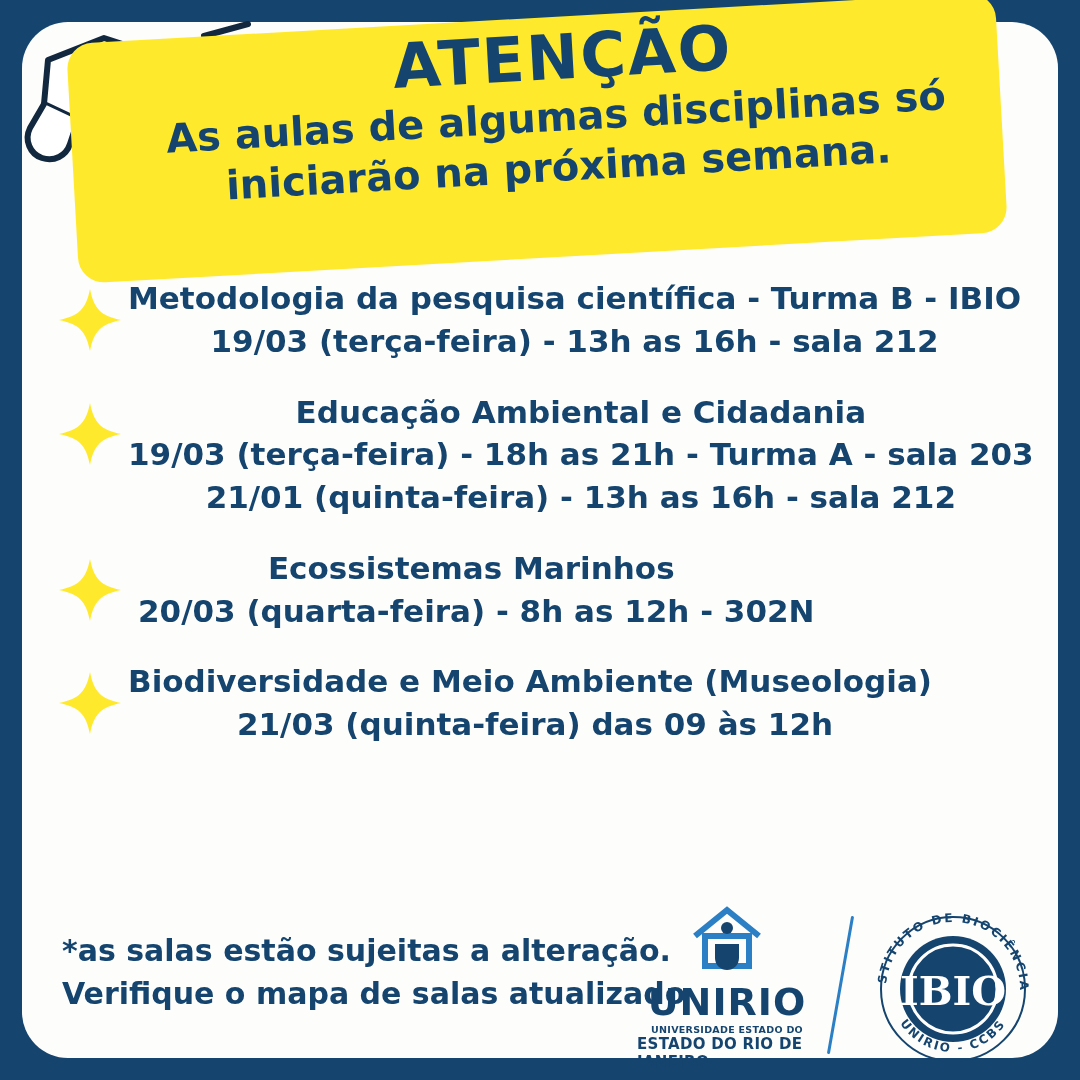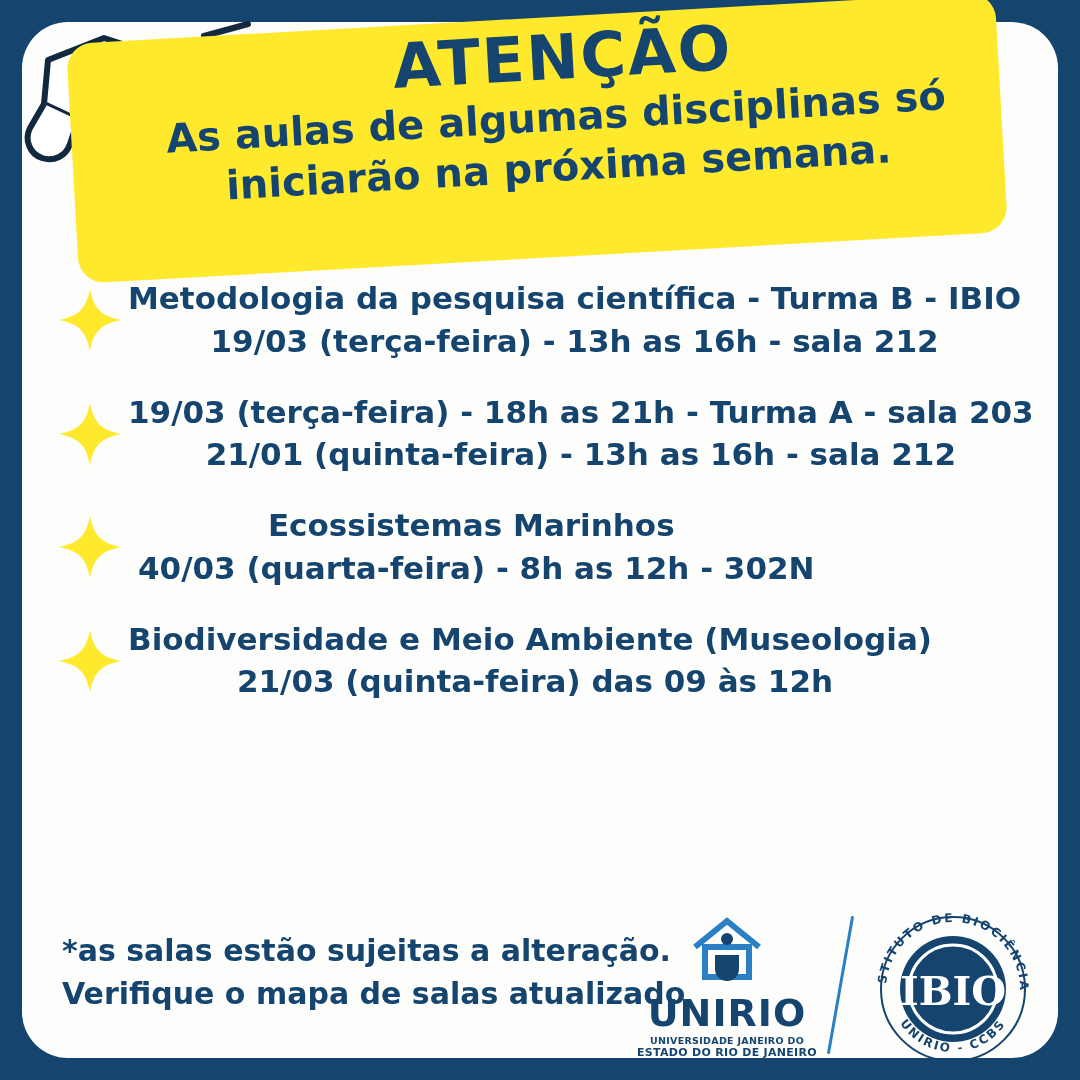--- a/index.html
+++ b/index.html
@@ -122,21 +122,21 @@
   }
   .unirio {
     width: 180px;
     display: flex; flex-direction: column; align-items: center;
   }
   .unirio-word {
     font-size: 38px; font-weight: bold; color: #15456f;
     letter-spacing: 1px; line-height: 1; margin-top: 5px;
   }
   .unirio-sub1 { font-size: 9.5px; font-weight: bold; color: #15456f; letter-spacing: .3px; margin-top: 3px;}
-  .unirio-sub2 { font-size: 11px; font-weight: bold; color: #15456f; letter-spacing: .3px; }
+  .unirio-sub2 { font-size: 15px; font-weight: bold; color: #15456f; letter-spacing: .3px; }
   .divider {
     width: 3px; height: 140px;
     background: #2b7fc4;
     transform: rotate(10deg);
     border-radius: 2px;
     margin: 0 6px;
   }
   .ibio { width: 178px; height: 160px; position: relative; }
 </style>
 </head>
@@ -184,34 +184,35 @@
     </div>
 
 
     <div class="item">
       <div class="spark">
         <svg width="62" height="62" viewBox="0 0 62 62">
             <path d="M31 0 C35 20 42 27 62 31 C42 35 35 42 31 62 C27 42 20 35 0 31 C20 27 27 20 31 0 Z" fill="#ffe92d"></path>
           </svg>
       </div>
       <div class="lines">
+        <div class="line">Educação Ambiental e Cidadania</div>
         <div class="line">19/03 (terça-feira) - 18h as 21h - Turma A - sala 203</div>
         <div class="line">21/01 (quinta-feira) - 13h as 16h - sala 212</div>
       </div>
     </div>
 
     <div class="item">
       <div class="spark">
         <svg width="62" height="62" viewBox="0 0 62 62">
             <path d="M31 0 C35 20 42 27 62 31 C42 35 35 42 31 62 C27 42 20 35 0 31 C20 27 27 20 31 0 Z" fill="#ffe92d"></path>
           </svg>
       </div>
       <div class="lines">
         <div class="line">Ecossistemas Marinhos</div>
-        <div class="line indent">40/03 (quarta-feira) - 8h as 12h - 302N</div>
+        <div class="line indent">20/03 (quarta-feira) - 8h as 12h - 302N</div>
       </div>
     </div>
 
     <div class="item">
       <div class="spark">
         <svg width="62" height="62" viewBox="0 0 62 62">
             <path d="M31 0 C35 20 42 27 62 31 C42 35 35 42 31 62 C27 42 20 35 0 31 C20 27 27 20 31 0 Z" fill="#ffe92d"></path>
           </svg>
       </div>
       <div class="lines">
@@ -231,21 +232,21 @@
     <div class="unirio">
       <svg width="96" height="78" viewBox="0 0 96 78">
         <g fill="none" stroke="#2b7fc4" stroke-width="6">
           <path d="M16 36 L48 10 L80 36"></path>
           <rect x="26" y="36" width="44" height="30"></rect>
           <path d="M36 44 h24 v14 a12 12 0 0 1 -24 0 Z" fill="#15456f" stroke="none"></path>
           <circle cx="48" cy="28" r="6" fill="#15456f" stroke="none"></circle>
         </g>
       </svg>
       <div class="unirio-word">UNIRIO</div>
-      <div class="unirio-sub1">UNIVERSIDADE JANEIRO DO</div>
+      <div class="unirio-sub1">UNIVERSIDADE ESTADO DO</div>
       <div class="unirio-sub2">ESTADO DO RIO DE JANEIRO</div>
     </div>
 
     <div class="divider"></div>
 
     <div class="ibio">
       <svg width="178" height="160" viewBox="0 0 178 160">
         <defs>
           <path id="arcTop" d="M22 84 A 67 67 0 0 1 156 84"></path>
           <path id="arcBot" d="M26 84 A 63 63 0 0 0 152 84"></path>

